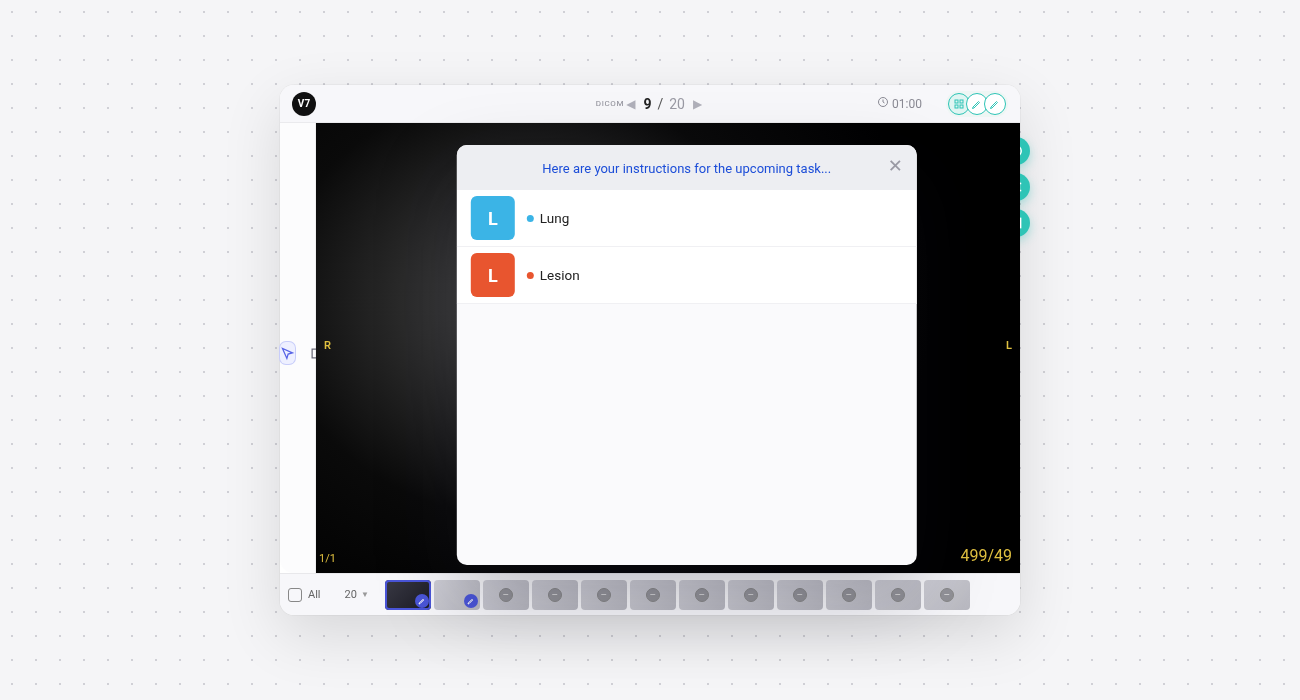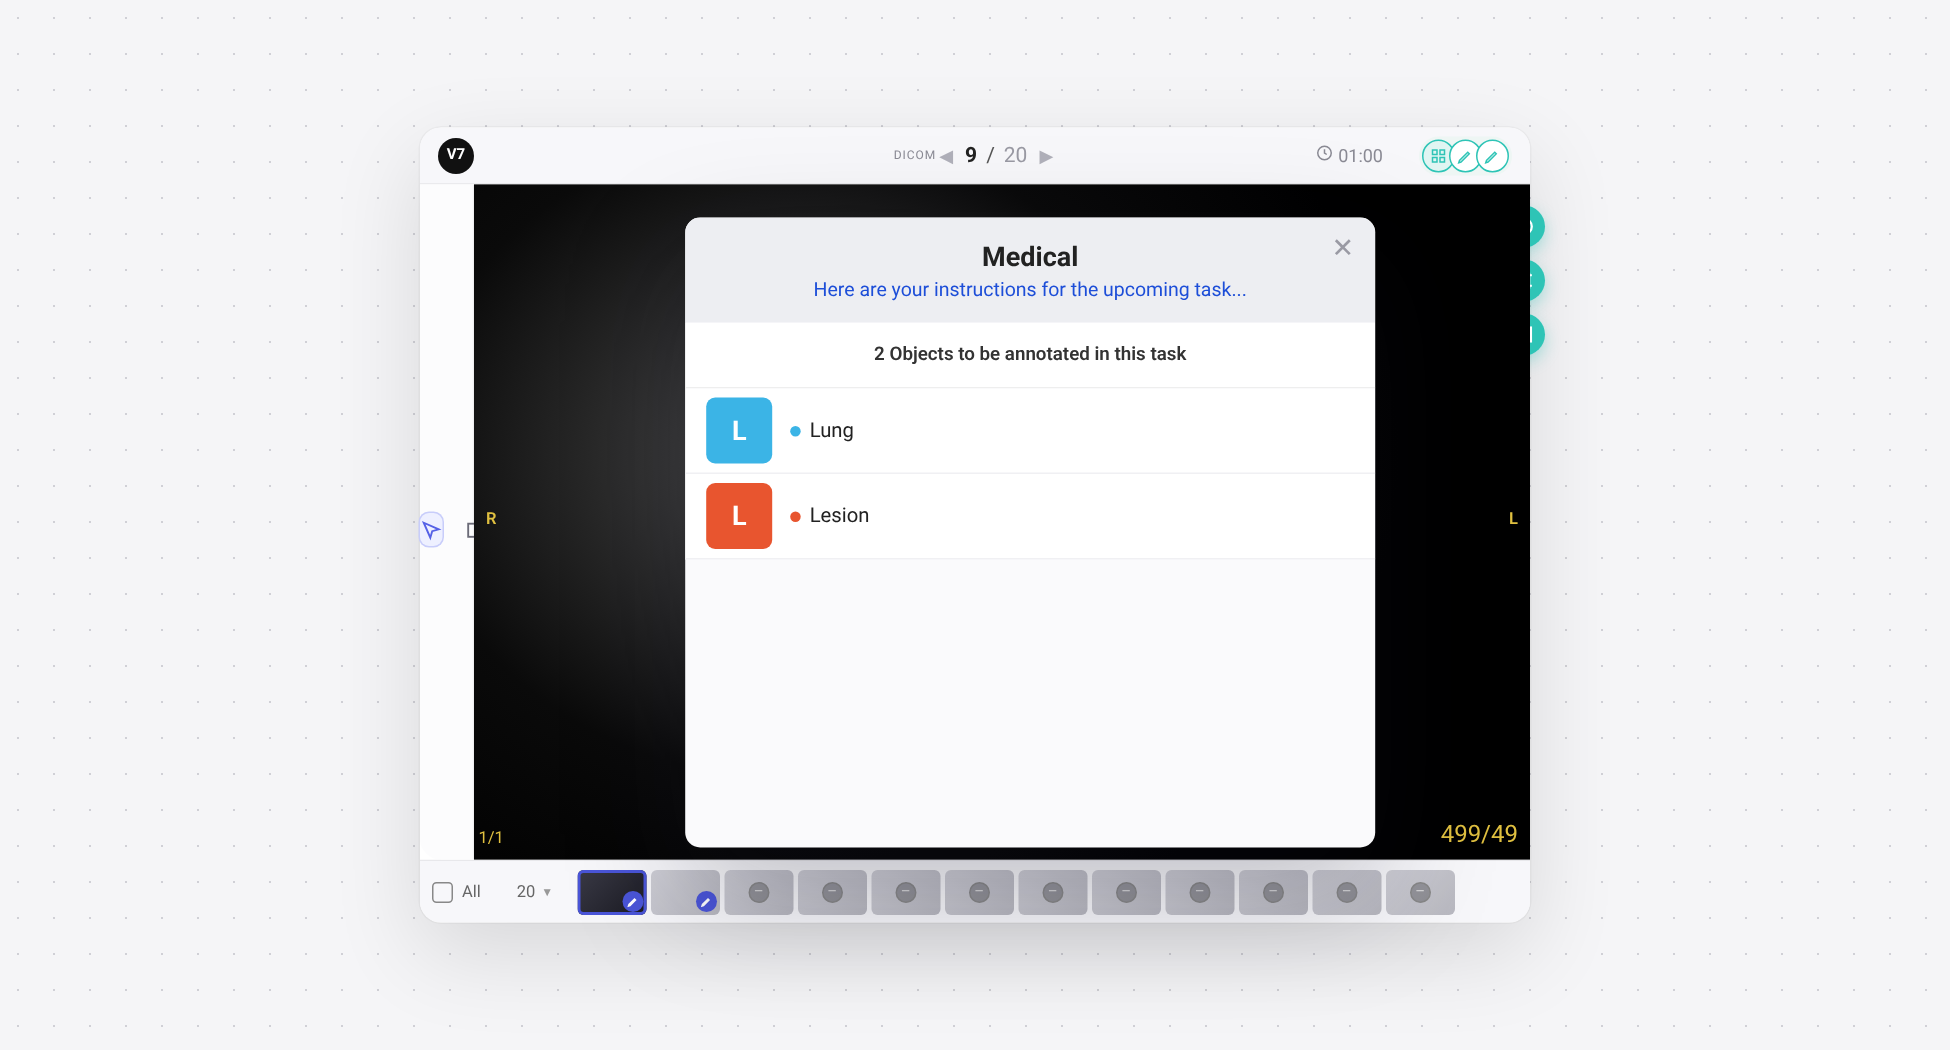--- a/index.html
+++ b/index.html
@@ -365,24 +365,22 @@
         </div>
         <div class="thumb">
           <span class="dash">–</span>
         </div>
       </div>
   </div>
 
   <div class="modal">
     <div class="modal-head">
       <div class="modal-close">✕</div>
-      <h2>Medical</h2>
       <p>Here are your instructions for the upcoming task...</p>
     </div>
-    <div class="modal-sub">2 Objects to be annotated in this task</div>
     <div class="obj-list" id="obj-list">
         <div class="obj-row">
           <div class="obj-chip" style="background:#3bb4e6">L</div>
           <div class="obj-meta">
             <span class="obj-dot" style="background:#3bb4e6"></span>
             <span class="obj-name">Lung</span>
           </div>
         </div>
         <div class="obj-row">
           <div class="obj-chip" style="background:#e8552f">L</div>

